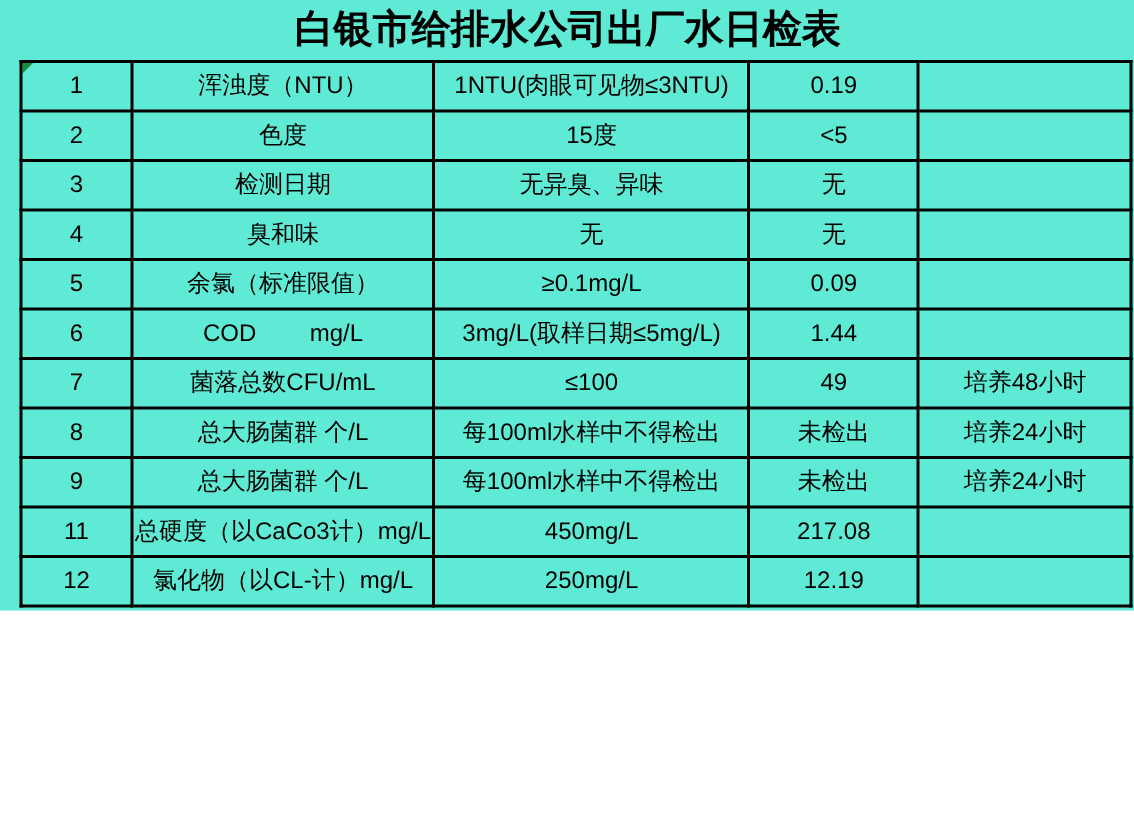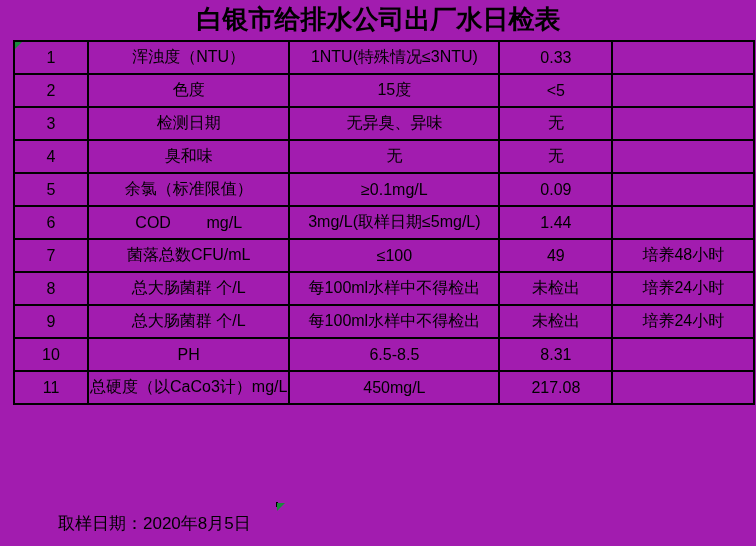--- a/index.html
+++ b/index.html
@@ -7,22 +7,22 @@
     padding: 0;
     background: #ffffff;
     width: 756px;
     height: 546px;
     font-family: "Liberation Sans", sans-serif;
     color: #000000;
   }
   .page {
     position: relative;
     width: 756px;
-    height: 546px;
-    background: #a21caf;
+    height: 407px;
+    background: #5eead4;
     overflow: hidden;
   }
   .title {
     position: absolute;
     left: 13px;
     top: 2px;
     width: 731px;
     text-align: center;
     font-size: 26px;
     font-weight: bold;
@@ -89,22 +89,22 @@
       <col style="width:74px">
       <col style="width:192px">
       <col style="width:210px">
       <col style="width:113px">
       <col style="width:142px">
     </colgroup>
     <tbody>
       <tr class="drow">
         <td>1</td>
         <td>浑浊度（NTU）</td>
-        <td>1NTU(特殊情况≤3NTU)</td>
-        <td>0.33</td>
+        <td>1NTU(肉眼可见物≤3NTU)</td>
+        <td>0.19</td>
         <td></td>
       </tr>
       <tr class="drow">
         <td>2</td>
         <td>色度</td>
         <td>15度</td>
         <td>&lt;5</td>
         <td></td>
       </tr>
       <tr class="drow">
@@ -150,31 +150,31 @@
         <td>培养24小时</td>
       </tr>
       <tr class="drow">
         <td>9</td>
         <td>总大肠菌群 个/L</td>
         <td>每100ml水样中不得检出</td>
         <td>未检出</td>
         <td>培养24小时</td>
       </tr>
       <tr class="drow">
-        <td>10</td>
-        <td>PH</td>
-        <td>6.5-8.5</td>
-        <td>8.31</td>
-        <td></td>
-      </tr>
-      <tr class="drow">
         <td>11</td>
         <td>总硬度（以CaCo3计）mg/L</td>
         <td>450mg/L</td>
         <td>217.08</td>
+        <td></td>
+      </tr>
+      <tr class="drow">
+        <td>12</td>
+        <td>氯化物（以CL-计）mg/L</td>
+        <td>250mg/L</td>
+        <td>12.19</td>
         <td></td>
       </tr>
     </tbody>
   </table>
 
   <div class="border-tick"></div>
   <div class="corner-tri tri-bottom"></div>
 
   <div class="footer-item f-sampling">取样日期：2020年8月5日</div>
 

